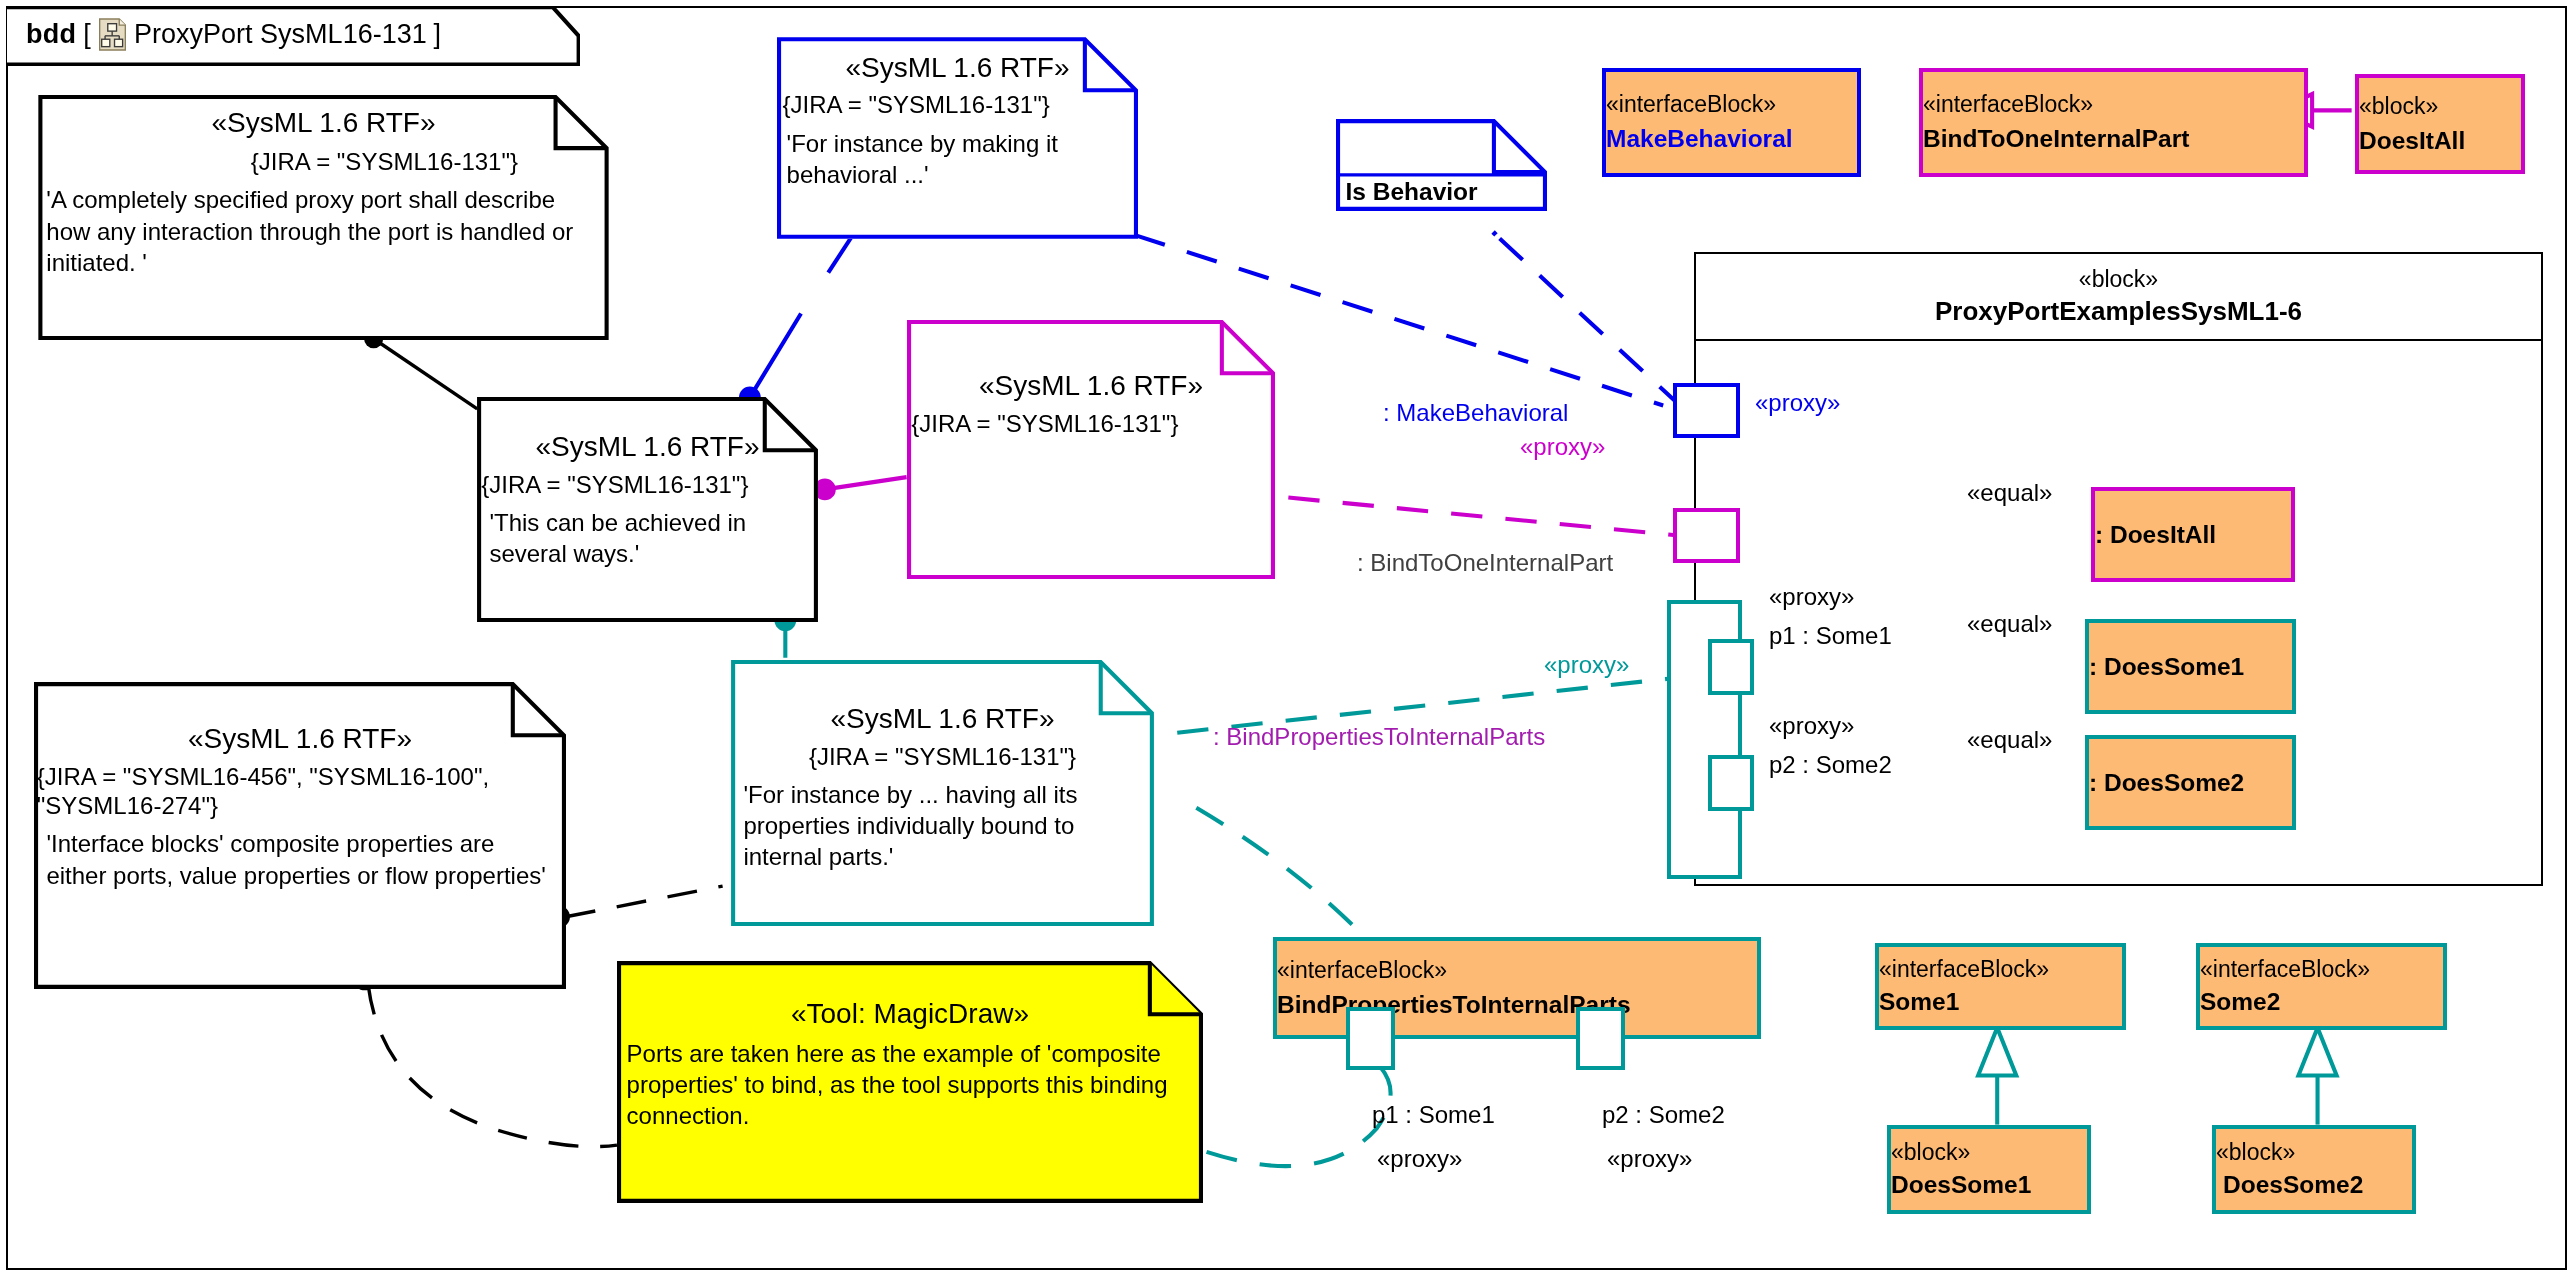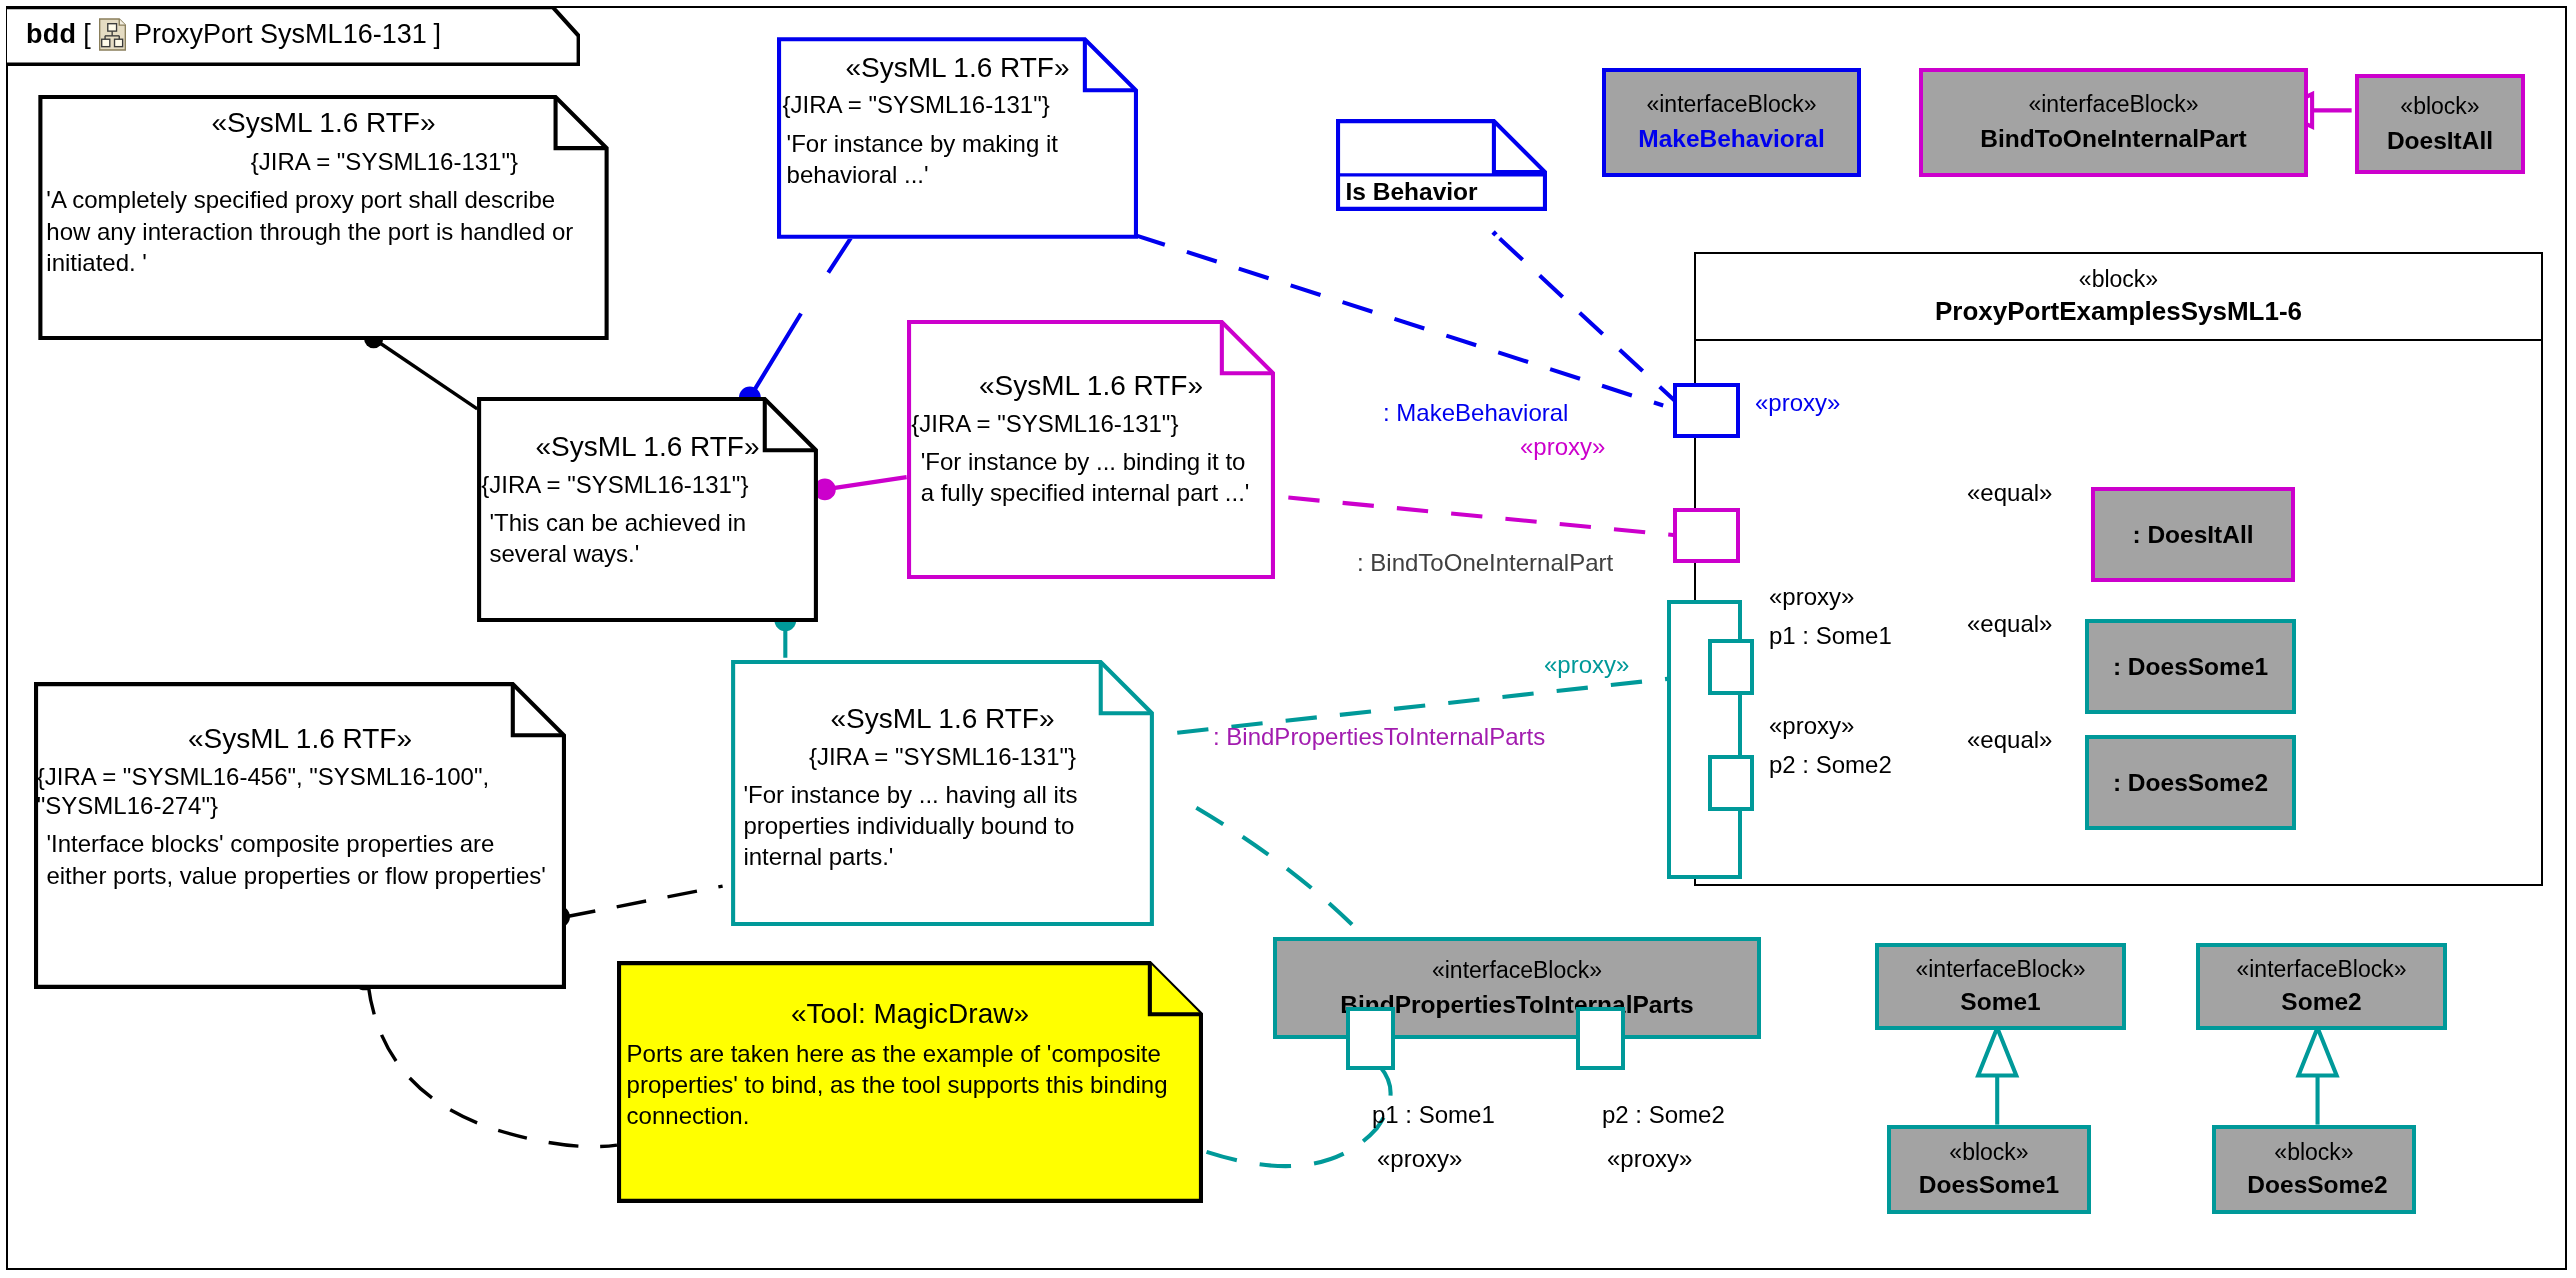--- a/index.html
+++ b/index.html
@@ -18,22 +18,22 @@
   .note{position:absolute;box-sizing:border-box;background:#fff;}
   .note svg{position:absolute;left:0;top:0;overflow:visible;}
   .note .txt{position:relative;z-index:2;padding:11px 11px 6.8px 11px;box-sizing:border-box;}
   .note .hdr{text-align:center;font-size:28px;color:#000;line-height:1.22;}
   .note .jira{font-size:24px;color:#000;line-height:1.22;}
   .note .quote{font-size:24px;color:#000;line-height:1.30;margin-top:8.2px;}
   .jira.center{text-align:center;}
   .jira.right{text-align:right;}
 
   
-  .cls{position:absolute;box-sizing:border-box;background:#a3a3a3;display:flex;
-       flex-direction:column;align-items:center;justify-content:center;}
+  .cls{position:absolute;box-sizing:border-box;background:#fdba74;display:flex;
+       flex-direction:column;justify-content:center;}
   .cls .stereo{font-size:23px;line-height:1.25;color:#000;}
   .cls .nm{font-size:24.5px;font-weight:bold;line-height:1.3;}
 
   
   .bigblock{position:absolute;box-sizing:border-box;border:2.7px solid #000;background:#fff;}
   .bb-head{height:85px;border-bottom:2.7px solid #000;display:flex;flex-direction:column;
            align-items:center;justify-content:center;}
   .bb-head .stereo{font-size:23px;color:#000;}
   .bb-head .nm{font-size:26px;font-weight:bold;color:#000;margin-top:2.7px;}
 
@@ -179,21 +179,20 @@
   </div>
 
   <div class="note" style="left:907px;top:320px;width:368px;height:259px;">
     <svg width="368" height="259" viewBox="0 0 540 380">
       <path d="M3,3 H462 L537,78 V377 H3 Z" fill="#ffffff" stroke="#cc00cc" stroke-width="6"></path>
       <path d="M462,3 V78 H537" fill="none" stroke="#cc00cc" stroke-width="6"></path>
     </svg>
     <div class="txt" style="width:368px;padding-top:49px;">
       <div class="hdr">«SysML 1.6 RTF»</div>
       <div class="jira" style="margin-top:5.5px;margin-left:-6.8px;">{JIRA = "SYSML16-131"}</div>
-      <div class="quote" style="margin-left:2.7px;">'For instance by  ... binding it to a fully specified internal part ...'</div>
     </div>
   </div>
 
   <div class="note" style="left:34px;top:682px;width:532px;height:307px;">
     <svg width="532" height="307" viewBox="0 0 780 450">
       <path d="M3,3 H702 L777,78 V447 H3 Z" fill="#ffffff" stroke="#000000" stroke-width="6"></path>
       <path d="M702,3 V78 H777" fill="none" stroke="#000000" stroke-width="6"></path>
     </svg>
     <div class="txt" style="width:532px;padding-top:40px;">
       <div class="hdr">«SysML 1.6 RTF»</div>

